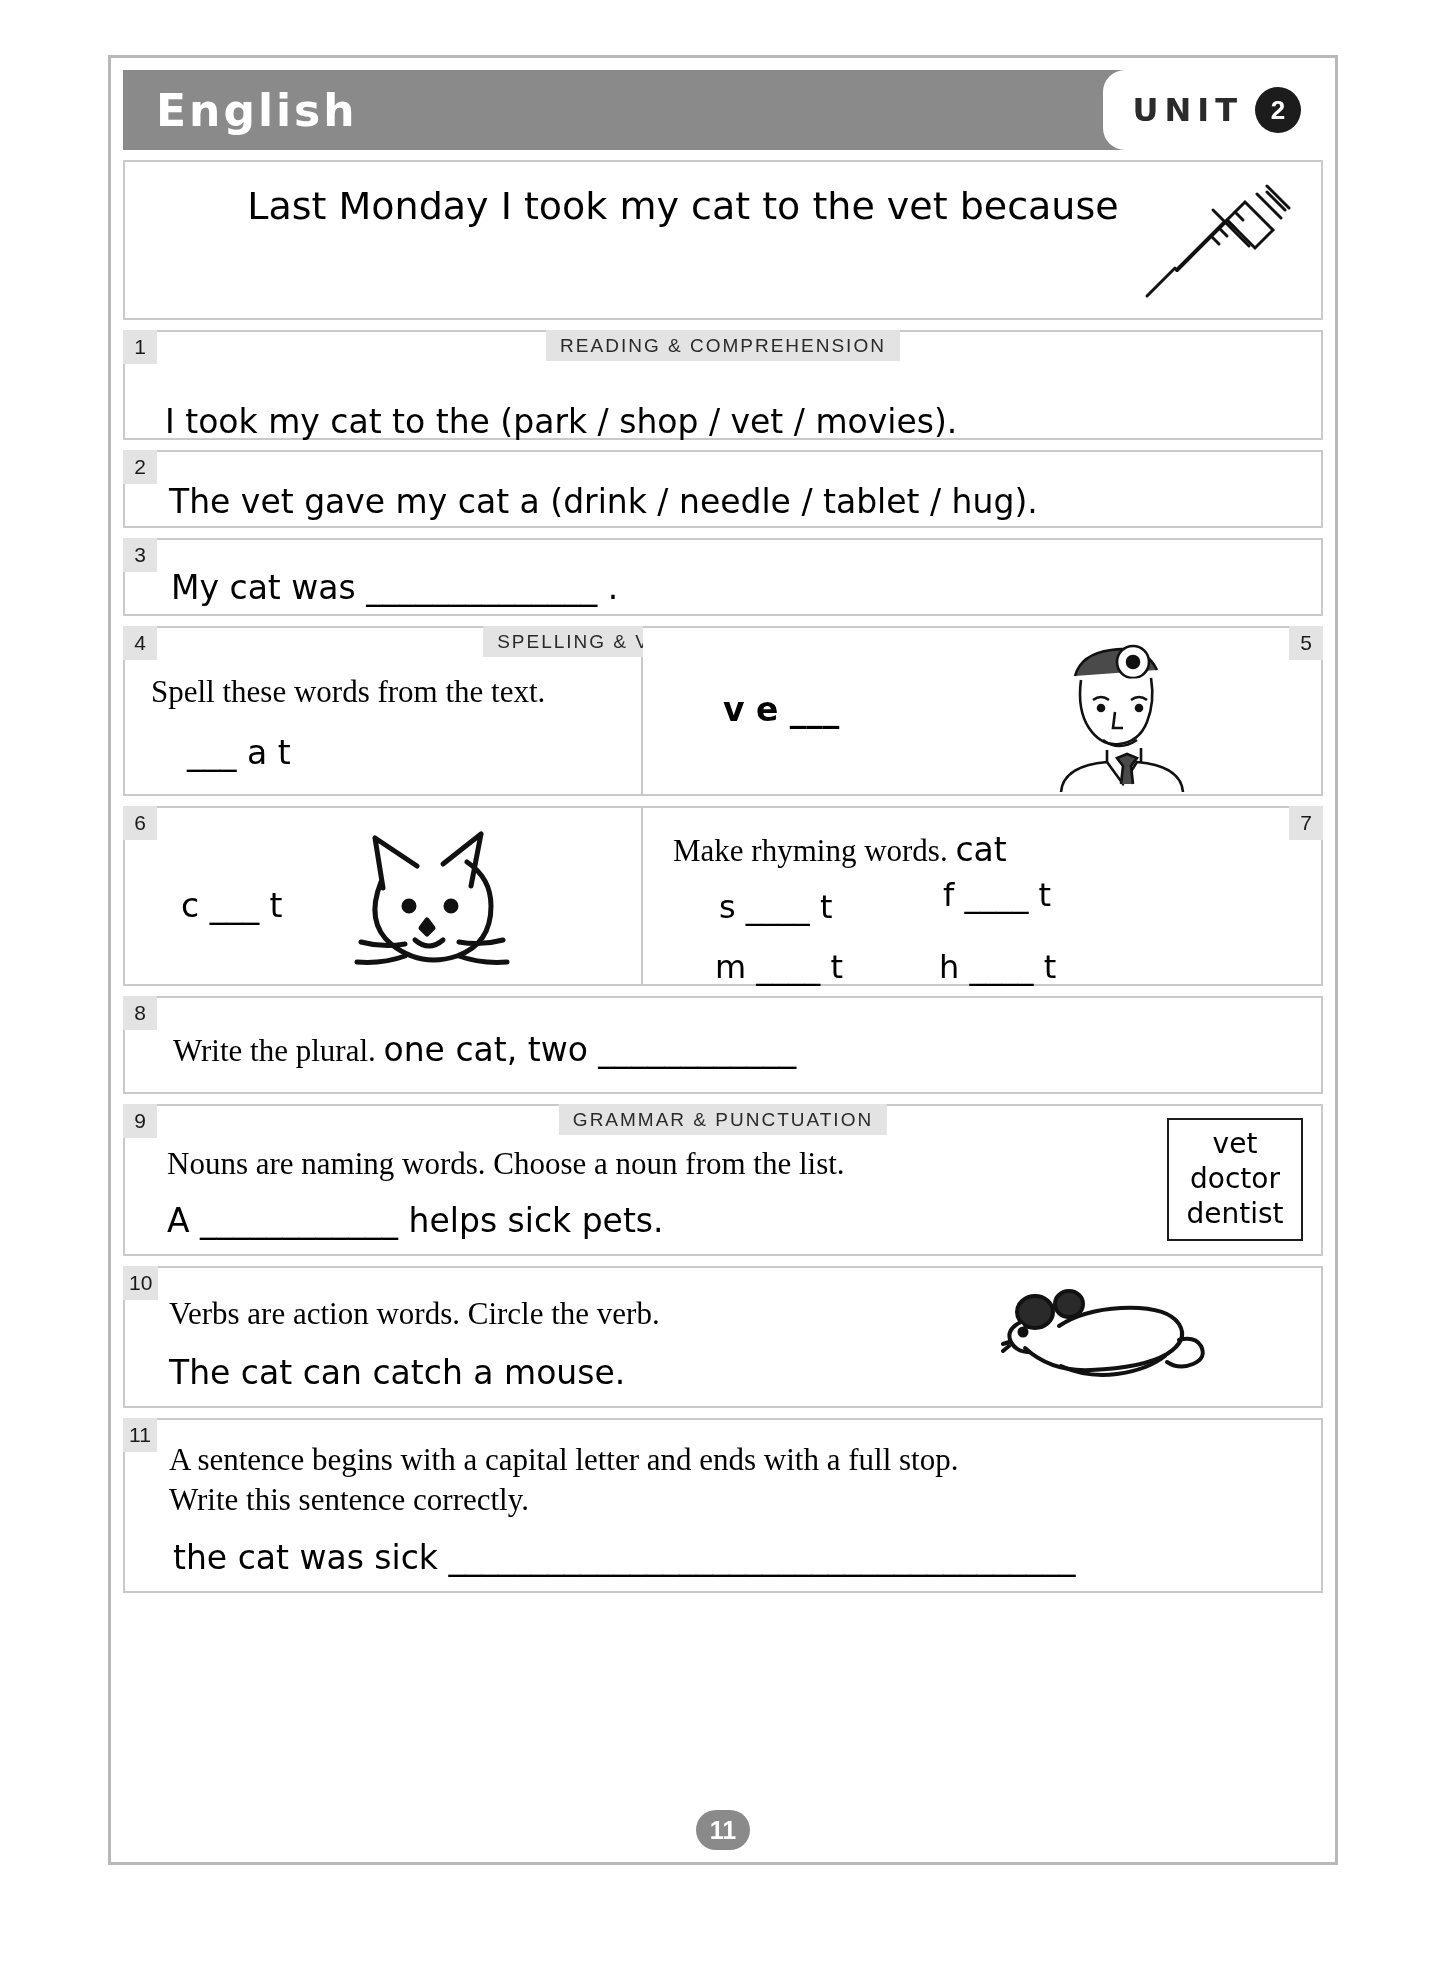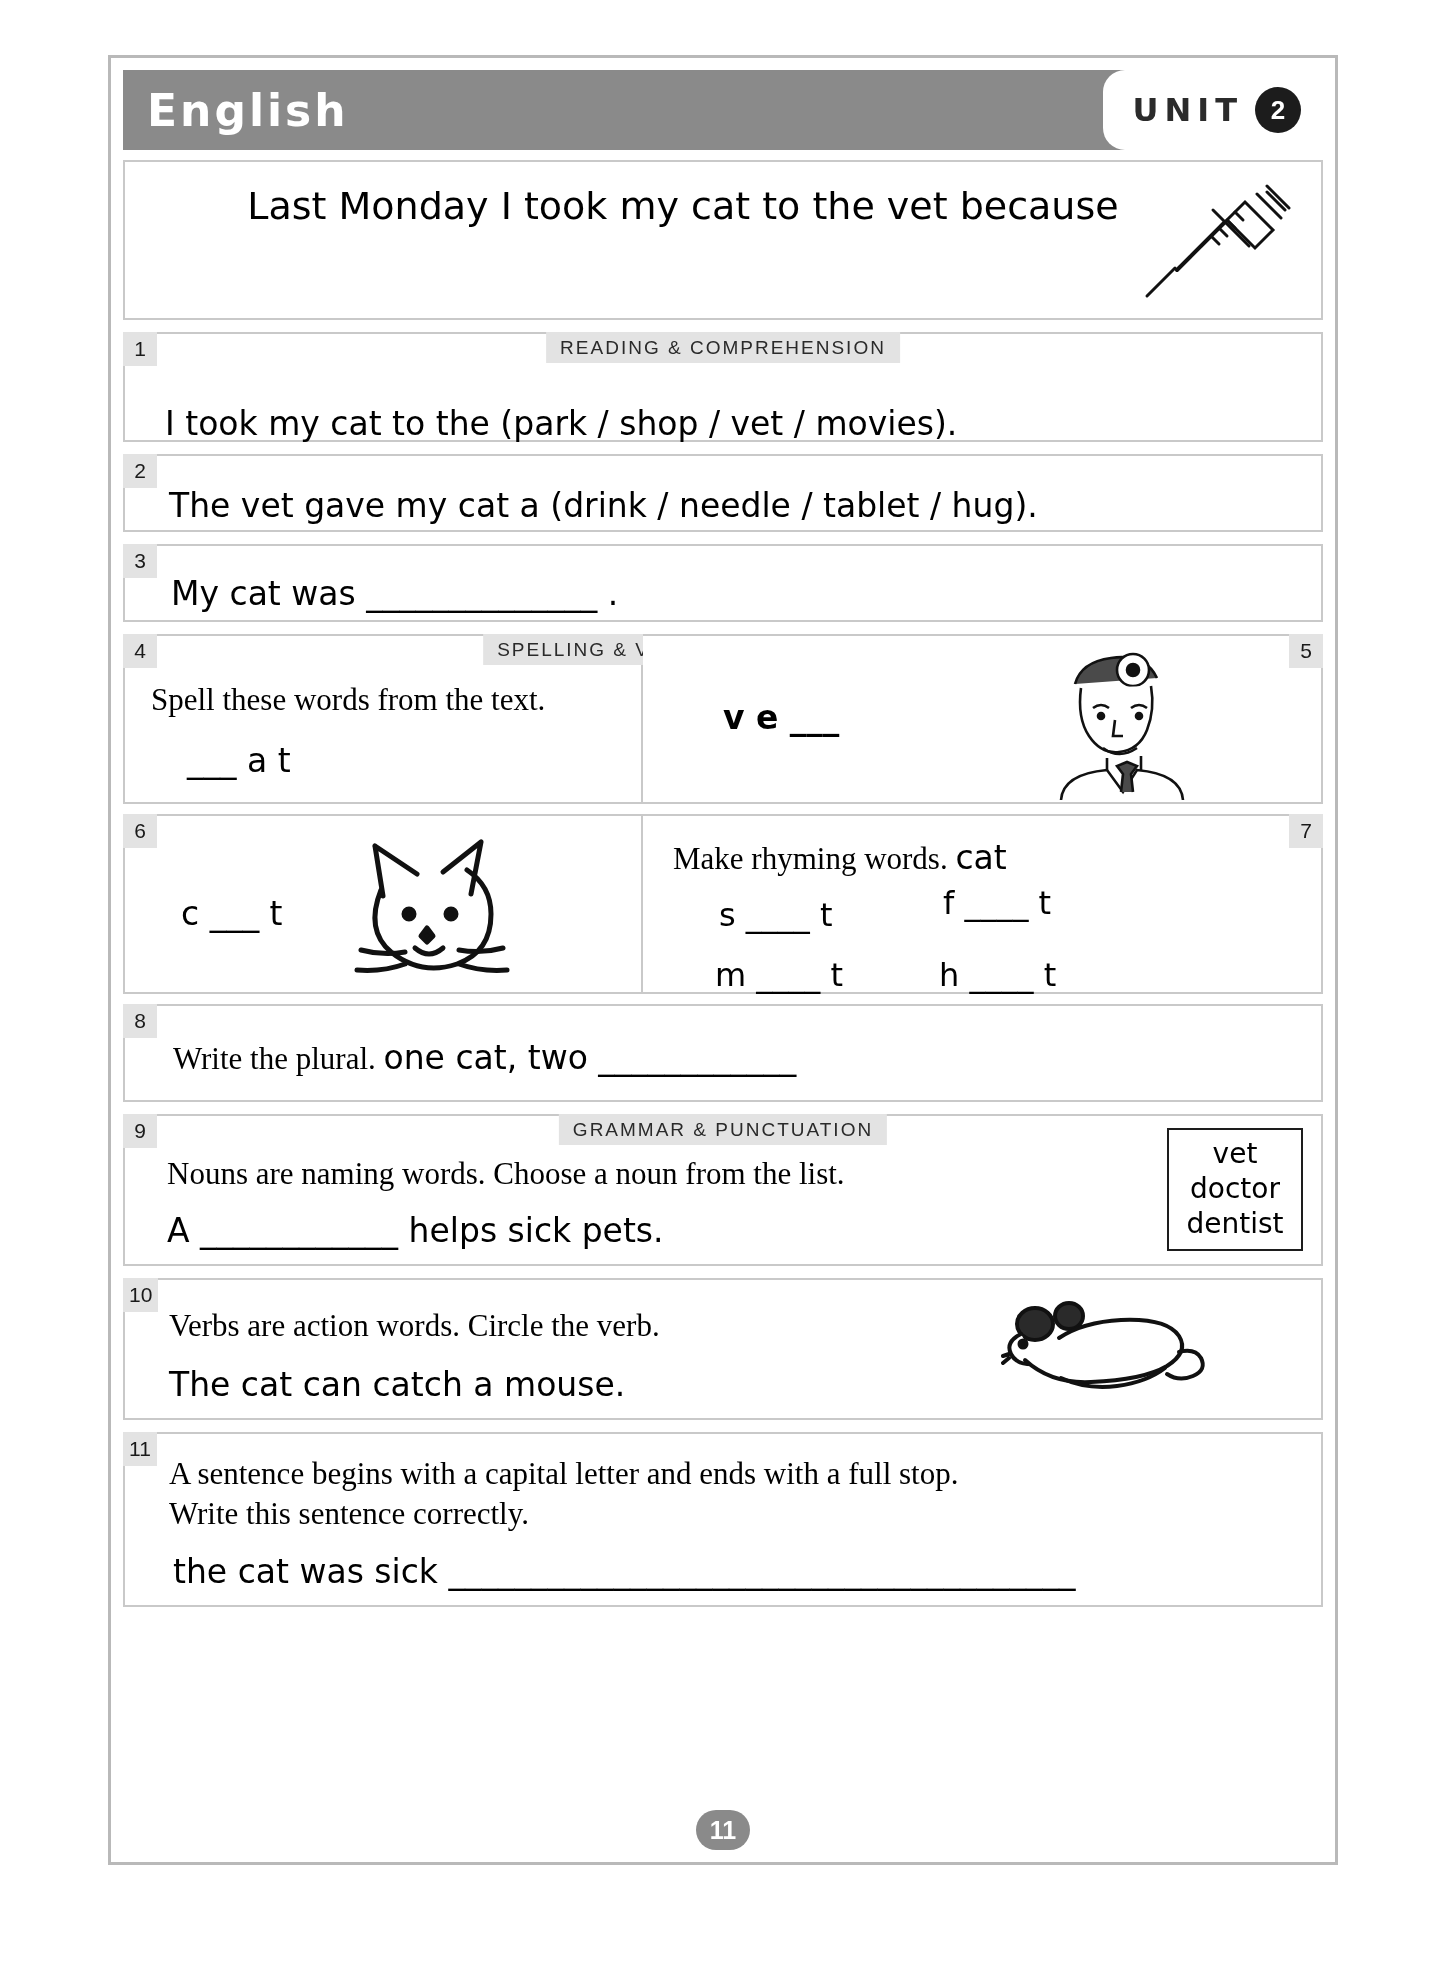--- a/index.html
+++ b/index.html
@@ -3,27 +3,27 @@
 <meta charset="utf-8">
 <style>
   html,body{margin:0;padding:0;background:#ffffff;}
   body{width:1445px;height:1980px;font-family:"Liberation Sans",sans-serif;color:#000;}
   .page{position:relative;width:1445px;height:1980px;box-sizing:border-box;padding:0;}
 
   .sheet{position:absolute;left:108px;top:55px;width:1230px;height:1810px;border:3px solid #b9b9b9;box-sizing:border-box;}
 
   
   .header{position:relative;height:80px;background:#8a8a8a;margin:12px 12px 0 12px;display:flex;align-items:center;}
-  .header .title{font-size:44px;font-weight:bold;color:#ffffff;letter-spacing:3px;padding-left:24px;font-family:"DejaVu Sans",sans-serif;}
+  .header .title{font-size:44px;font-weight:bold;color:#ffffff;letter-spacing:3px;padding-left:33px;font-family:"DejaVu Sans",sans-serif;}
   .unit-tab{position:absolute;right:0;top:0;height:80px;background:#ffffff;border-top-left-radius:22px;border-bottom-left-radius:22px;display:flex;align-items:center;padding:0 22px 0 30px;}
   .unit-tab .unit-label{font-size:32px;font-weight:bold;letter-spacing:6px;color:#2b2b2b;font-family:"DejaVu Sans",sans-serif;}
   .unit-badge{width:46px;height:46px;border-radius:50%;background:#1c1c1c;color:#fff;display:flex;align-items:center;justify-content:center;font-size:26px;font-weight:bold;margin-left:12px;}
 
   
-  .box{position:relative;border:2px solid #c9c9c9;box-sizing:border-box;margin:10px 12px 12px 12px;background:#fff;padding-left:36px;}
+  .box{position:relative;border:2px solid #c9c9c9;box-sizing:border-box;margin:10px 12px 0 12px;background:#fff;padding-left:36px;}
   .qnum{position:absolute;left:-2px;top:-2px;min-width:34px;height:34px;background:#e3e3e3;color:#1a1a1a;font-size:21px;display:flex;align-items:center;justify-content:center;padding:0 6px;box-sizing:border-box;font-family:"Liberation Sans",sans-serif;}
   .qnum.right{left:auto;right:-2px;}
   .section-label{position:absolute;left:50%;transform:translateX(-50%);top:-2px;background:#e3e3e3;color:#2a2a2a;font-size:19px;letter-spacing:2px;padding:5px 14px 4px 14px;white-space:nowrap;font-family:Liberation Sans, sans-serif;}
 
   .hand{font-family:"DejaVu Sans",sans-serif;font-size:33px;}
   .serif{font-family:"Liberation Serif",serif;font-size:31px;}
 
   
   .intro{height:160px;}
   .intro .line1{position:absolute;left:0;right:0;top:22px;text-align:center;padding-left:10px;padding-right:90px;font-family:"DejaVu Sans",sans-serif;font-size:38px;}

